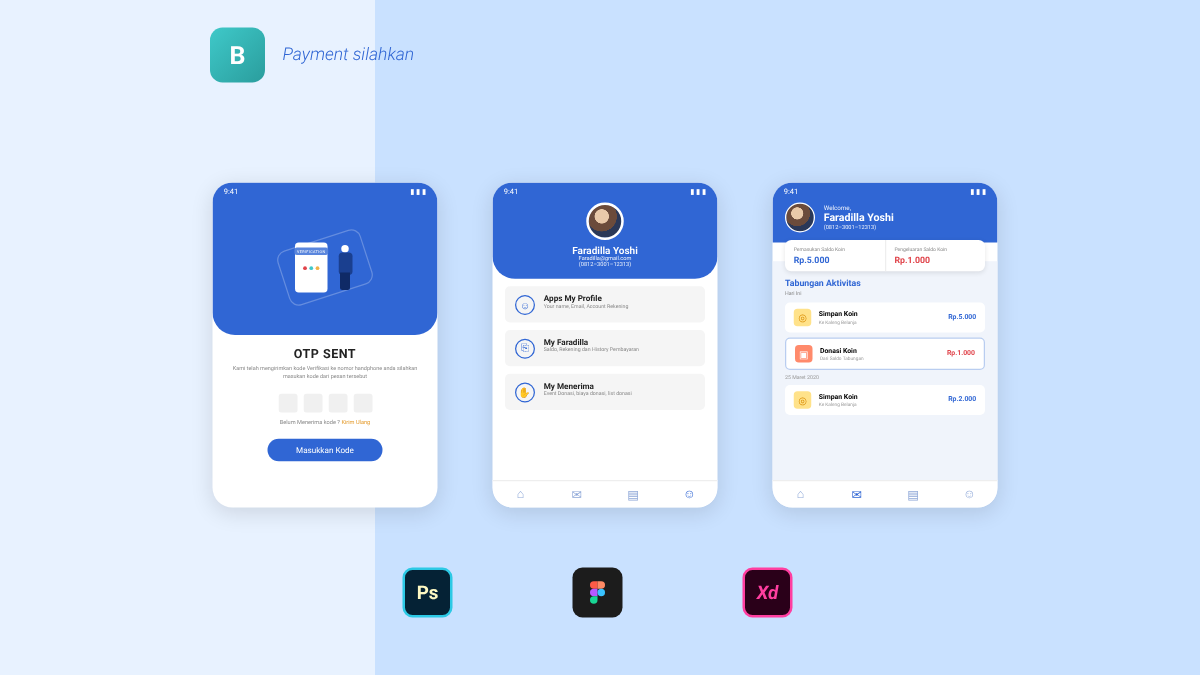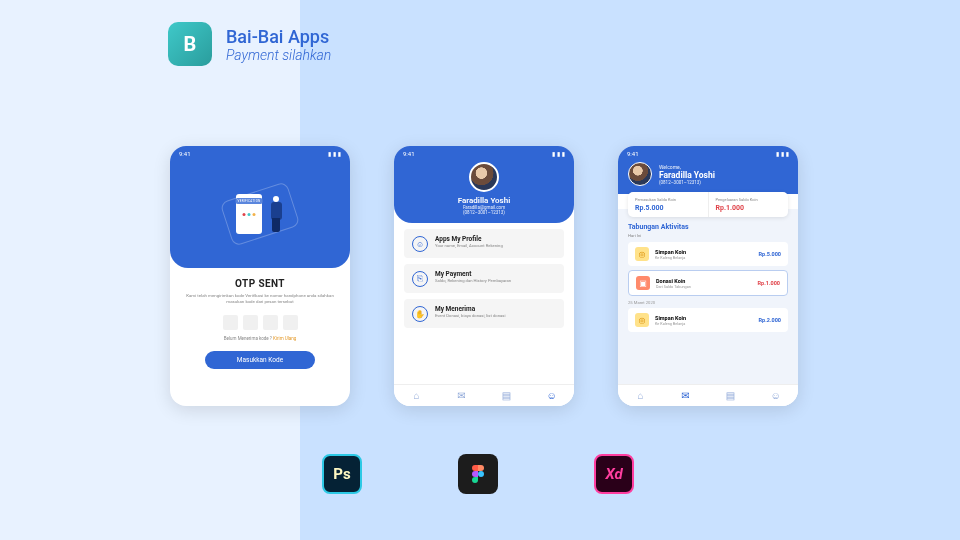--- a/index.html
+++ b/index.html
@@ -23,21 +23,21 @@
   .person .body { width: 11px; height: 18px; background: #1a3f8f; border-radius: 3px; position: absolute; top: 8px; left: 2.5px; }
   .person .legs { width: 8px; height: 14px; background: #0f2a66; position: absolute; top: 24px; left: 4px; border-radius: 0 0 2px 2px; }
   .bg-line { position: absolute; width: 70px; height: 46px; border: 1.5px solid rgba(255,255,255,0.25); border-radius: 8px; transform: rotate(-18deg); }
   .p1-content { padding: 10px 14px; text-align: center; flex: 1; display: flex; flex-direction: column; align-items: center; }
   .otp-title { font-size: 10px; font-weight: 700; color: #222; margin-bottom: 4px; letter-spacing: 0.4px; }
   .otp-desc { font-size: 4.4px; color: #888; line-height: 1.4; margin-bottom: 10px; }
   .otp-boxes { display: flex; gap: 5px; justify-content: center; margin-bottom: 6px; }
   .otp-box { width: 15px; height: 15px; background: #f0f0f0; border-radius: 2px; }
   .resend { font-size: 4.5px; color: #888; }
   .resend .link { color: #e49a2a; }
-  .primary-btn { margin-top: 10px; background: #3066d4; color: #fff; font-size: 6.5px; padding: 5px 0; width: 110px; border-radius: 10px; text-align: center; }
+  .primary-btn { margin-top: 10px; background: #3066d4; color: #fff; font-size: 6.5px; padding: 5px 0; width: 92px; border-radius: 10px; text-align: center; }
 
   .p2-hero { background: #3066d4; border-bottom-left-radius: 18px; border-bottom-right-radius: 18px; padding-bottom: 8px; text-align: center; color: #fff; }
   .avatar { width: 30px; height: 30px; border-radius: 50%; background: radial-gradient(circle at 40% 35%, #e9c9a9 24%, #6b4b3b 26% 52%, #2a3858 53%); margin: 2px auto 4px; border: 2px solid #fff; }
   .pname { font-size: 8px; font-weight: 600; }
   .pemail { font-size: 4.5px; opacity: 0.9; }
   .pphone { font-size: 4.5px; opacity: 0.9; }
   .p2-list { padding: 6px 10px; display: flex; flex-direction: column; gap: 6px; }
   .list-card { background: #f5f5f5; border-radius: 4px; padding: 6px 8px; display: flex; gap: 7px; align-items: flex-start; }
   .list-icon { width: 16px; height: 16px; border-radius: 50%; border: 1px solid #3066d4; display: flex; align-items: center; justify-content: center; font-size: 8px; color: #3066d4; flex-shrink: 0; margin-top: 1px; }
   .list-title { font-size: 6.5px; font-weight: 700; color: #222; }
@@ -83,21 +83,20 @@
   .xd { background: #2a0019; border: 2px solid #ff3ea0; color: #ff3ea0; font-size: 15px; font-style: italic; }
 </style>
 </head>
 <body>
 
 <div class="right-band"></div>
 
 <div class="header">
   <div class="logo-box">B</div>
   <div class="header-text">
-    <div class="line1">Bai-Bai Apps</div>
     <div class="line2">Payment silahkan</div>
   </div>
 </div>
 
 <div class="phones">
 
   <div class="phone">
     <div class="statusbar blue">
       <span>9:41</span>
       <span>▮ ▮ ▮</span>
@@ -150,21 +149,21 @@
       <div class="list-card">
         <div class="list-icon">☺</div>
         <div>
           <div class="list-title">Apps My Profile</div>
           <div class="list-sub">Your name, Email, Account Rekening</div>
         </div>
       </div>
       <div class="list-card">
         <div class="list-icon">⎘</div>
         <div>
-          <div class="list-title">My Payment</div>
+          <div class="list-title">My Faradilla</div>
           <div class="list-sub">Saldo, Rekening dan History Pembayaran</div>
         </div>
       </div>
       <div class="list-card">
         <div class="list-icon">✋</div>
         <div>
           <div class="list-title">My Menerima</div>
           <div class="list-sub">Event Donasi, biaya donasi, list donasi</div>
         </div>
       </div>

